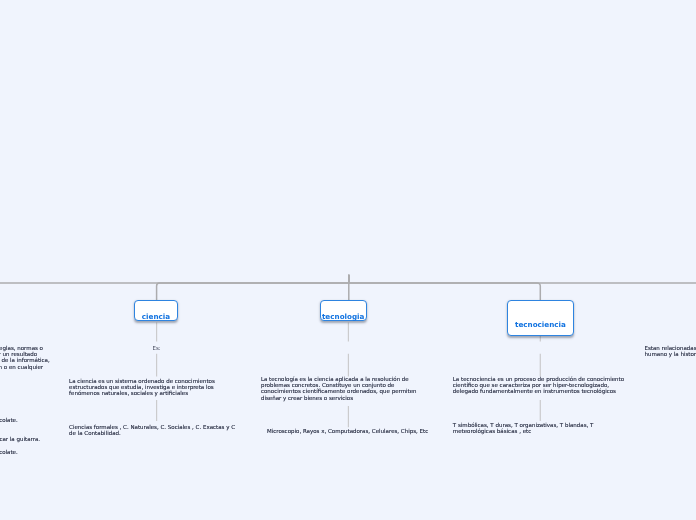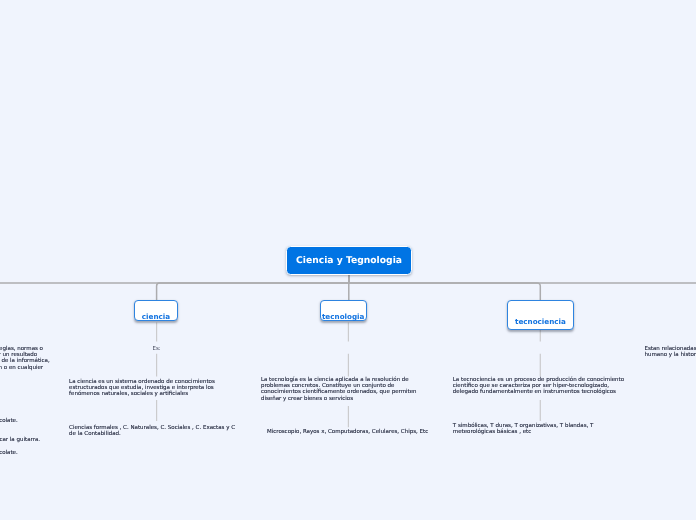--- a/index.html
+++ b/index.html
@@ -50,41 +50,40 @@
       <path d="M156.6,399.9 V421.0"></path>
       <path d="M348.4,322.4 V341.6"></path>
       <path d="M348.4,353.7 V376.6"></path>
       <path d="M348.4,406.1 V427.2"></path>
       <path d="M540.3,322.4 V341.6"></path>
       <path d="M540.3,353.7 V376.6"></path>
       <path d="M540.3,399.9 V421.0"></path>
     </g>
   </svg>
 
-  <div class="root-node" style="left:286.2px;top:246.0px;width:125.7px;height:28.5px;">Ciencia y Tegnologia</div>
 
   <div class="branch-node" style="left:134.3px;top:300.2px;width:43.4px;height:20.6px;">ciencia</div>
   <div class="lbl" style="left:69.1px;top:345.7px;">Es:</div>
   <div class="txtwrap" style="left:69.1px;top:378.7px;">
     <div class="txt">La ciencia es un sistema ordenado de conocimientos estructurados que estudia, investiga e interpreta los fenómenos naturales, sociales y artificiales</div>
   </div>
   <div class="txtwrap" style="left:69.1px;top:424.9px;">
     <div class="txt">Ciencias formales , C. Naturales, C. Sociales , C. Exactas y C de la Contabilidad.</div>
   </div>
 
   <div class="branch-node" style="left:319.7px;top:300.2px;width:47px;height:20.6px;">tecnologia</div>
   <div class="lbl" style="left:260.9px;top:345.7px;"></div>
   <div class="txtwrap" style="left:260.9px;top:377.3px;">
     <div class="txt">La tecnología es la ciencia aplicada a la resolución de problemas concretos. Constituye un conjunto de conocimientos científicamente ordenados, que permiten diseñar y crear bienes o servicios</div>
   </div>
   <div class="txtwrap" style="left:260.9px;top:429.3px;">
     <div class="txt">Microscopio, Rayos x, Computadoras, Celulares, Chips, Etc</div>
   </div>
 
-  <div class="branch-node" style="left:507.2px;top:300.2px;width:66.5px;height:30px;">tecnociencia</div>
+  <div class="branch-node" style="left:507.2px;top:300.2px;width:66.5px;height:36px;">tecnociencia</div>
   <div class="lbl" style="left:452.8px;top:345.7px;"></div>
   <div class="txtwrap" style="left:452.8px;top:377.3px;">
     <div class="txt">La tecnociencia es un proceso de producción de conocimiento científico que se caracteriza por ser hiper-tecnologizado, delegado fundamentalmente en instrumentos tecnológicos</div>
   </div>
   <div class="txtwrap" style="left:452.8px;top:422.8px;">
     <div class="txt">T simbólicas, T duras, T organizativas, T blandas, T meteorológicas básicas , etc</div>
   </div>
 
   <div class="txtwrap" style="left:-123.1px;top:346.3px;">
     <div class="txt">Es el conjunto de saberes, procedimientos, reglas, normas o protocolos que tienen como objetivo obtener un resultado determinado, ya sea en los diversos campos de la informática, ingeniería, arquitectura, medicina, educación o en cualquier otra actividad.</div>

